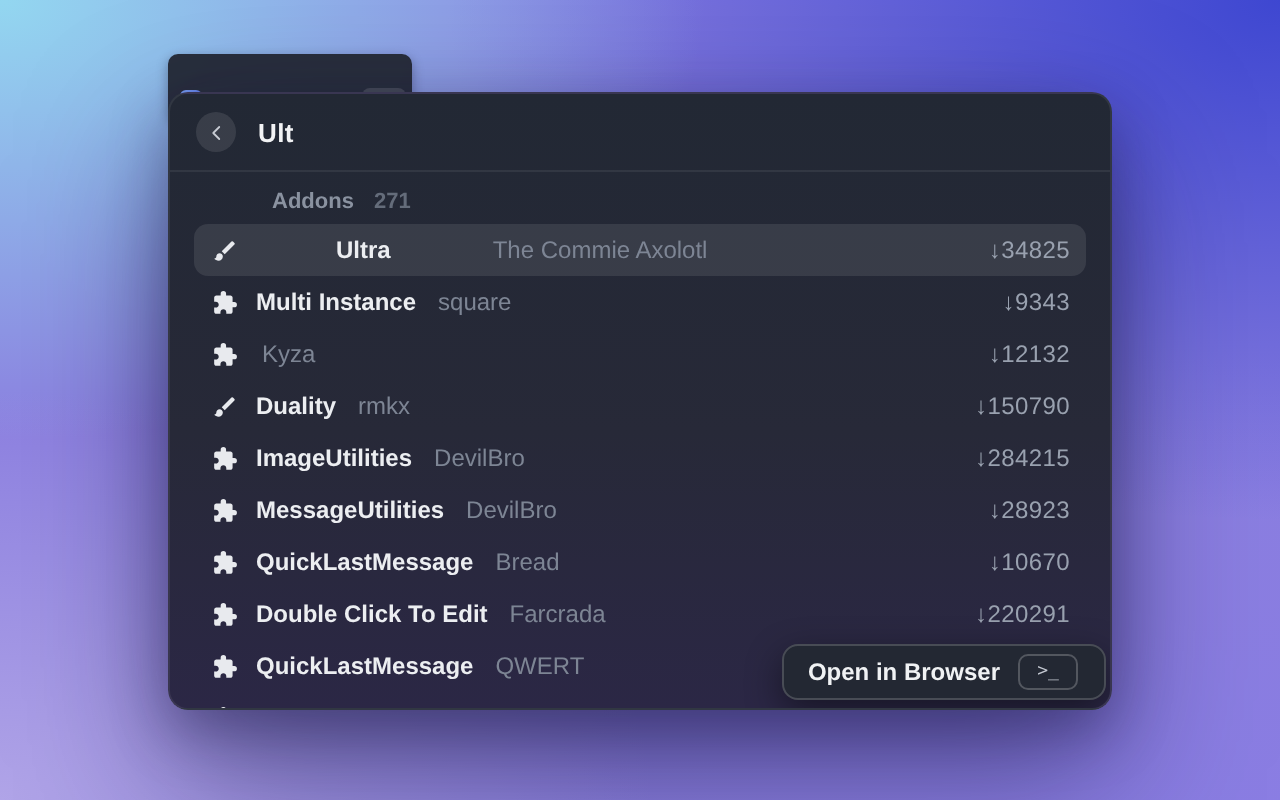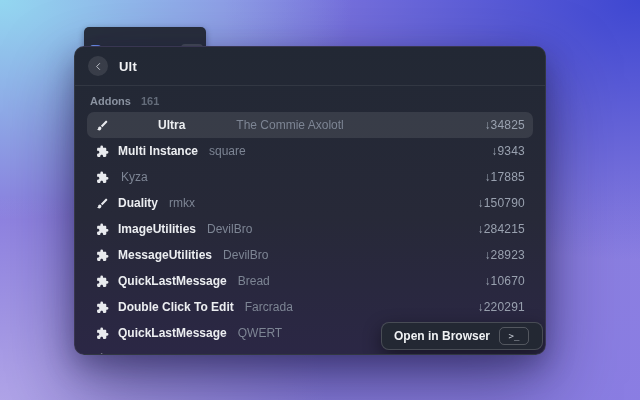--- a/index.html
+++ b/index.html
@@ -34,21 +34,21 @@
   .cmd-label{font-size:11px;font-weight:700;color:#e9ebef;letter-spacing:.1px;white-space:nowrap;}
   .cmd-lock{
     width:22px;height:13px;border-radius:4px;
     background:rgba(255,255,255,0.14);
     display:flex;align-items:center;justify-content:center;flex:0 0 auto;
   }
   .cmd-lock svg{width:9px;height:9px;fill:#b8bec8;}
 
   
   .window{
-    position:absolute;left:74px;top:46px;width:472px;height:309px;
+    position:absolute;left:84px;top:46px;width:472px;height:309px;
     border-radius:10px;overflow:hidden;box-sizing:border-box;
     background:linear-gradient(180deg,#222834 0%,#272938 55%,#2b2745 100%);
     border:1px solid rgba(255,255,255,0.07);
     box-shadow:0 30px 70px rgba(20,18,60,0.5),0 10px 28px rgba(20,18,60,0.35);
   }
   .searchbar{
     height:38px;display:flex;align-items:center;gap:11px;padding:0 13px;
   }
   .back-btn{
     width:20px;height:20px;border-radius:50%;
@@ -61,21 +61,21 @@
     font-family:inherit;font-size:13px;font-weight:600;color:#f2f3f5;letter-spacing:.2px;
     padding:0;
   }
   .divider{height:1px;background:rgba(255,255,255,0.07);}
 
   .content{padding:0 12px;}
   .section-header{
     margin:9px 3px 5px;display:flex;gap:10px;align-items:baseline;
     font-size:11px;font-weight:700;
   }
-  .section-label{color:#8a92a0;}
+  .section-label{color:#8a92a0;margin-left:36px;}
   .section-count{color:#646c7a;font-weight:600;}
 
   .row{
     height:26px;display:flex;align-items:center;gap:8px;
     padding:0 8px;border-radius:7px;cursor:default;
   }
   .row.selected{background:rgba(255,255,255,0.095);gap:48px;}
   .row-icon{width:15px;height:15px;display:flex;align-items:center;justify-content:center;flex:0 0 auto;}
   .row-icon svg{width:13px;height:13px;fill:#e8eaee;}
   .row-name{font-size:12px;font-weight:700;color:#eceef1;white-space:nowrap;}
@@ -122,21 +122,21 @@
           <polyline points="15 4 7 12 15 20"></polyline>
         </svg>
     </div>
     <input class="search-input" type="text" value="Ult" style="">
   </div>
   <div class="divider"></div>
 
   <div class="content">
     <div class="section-header">
       <span class="section-label">Addons</span>
-      <span class="section-count">161</span>
+      <span class="section-count">271</span>
     </div>
     <div>
         <div class="row selected">
     <span class="row-icon">
             <svg viewBox="0 0 24 24">
               <path d="M7 14c-1.66 0-3 1.34-3 3 0 1.31-1.16 2-2 2 .92 1.22 2.49 2 4 2 2.21 0 4-1.79 4-4 0-1.66-1.34-3-3-3zm13.71-9.37l-1.34-1.34a1 1 0 0 0-1.41 0L9 12.25 11.75 15l8.96-8.96c.39-.39.39-1.02 0-1.41z"></path>
             </svg>
           </span>
     <span class="row-name">Ultra</span>
     <span class="row-author">The Commie Axolotl</span>
@@ -155,21 +155,21 @@
     <span class="row-downloads">↓9343</span>
   </div>
         <div class="row">
     <span class="row-icon">
             <svg viewBox="0 0 24 24">
               <path d="M20.5 11H19V7c0-1.1-.9-2-2-2h-4V3.5a2.5 2.5 0 0 0-5 0V5H4c-1.1 0-1.99.9-1.99 2v3.8H3.5c1.49 0 2.7 1.21 2.7 2.7s-1.21 2.7-2.7 2.7H2V20c0 1.1.9 2 2 2h3.8v-1.5c0-1.49 1.21-2.7 2.7-2.7 1.49 0 2.7 1.21 2.7 2.7V22H17c1.1 0 2-.9 2-2v-4h1.5a2.5 2.5 0 0 0 0-5z"></path>
             </svg>
           </span>
     <span class="row-author">Kyza</span>
     <span class="row-spacer"></span>
-    <span class="row-downloads">↓17885</span>
+    <span class="row-downloads">↓12132</span>
   </div>
         <div class="row">
     <span class="row-icon">
             <svg viewBox="0 0 24 24">
               <path d="M7 14c-1.66 0-3 1.34-3 3 0 1.31-1.16 2-2 2 .92 1.22 2.49 2 4 2 2.21 0 4-1.79 4-4 0-1.66-1.34-3-3-3zm13.71-9.37l-1.34-1.34a1 1 0 0 0-1.41 0L9 12.25 11.75 15l8.96-8.96c.39-.39.39-1.02 0-1.41z"></path>
             </svg>
           </span>
     <span class="row-name">Duality</span>
     <span class="row-author">rmkx</span>
     <span class="row-spacer"></span>

